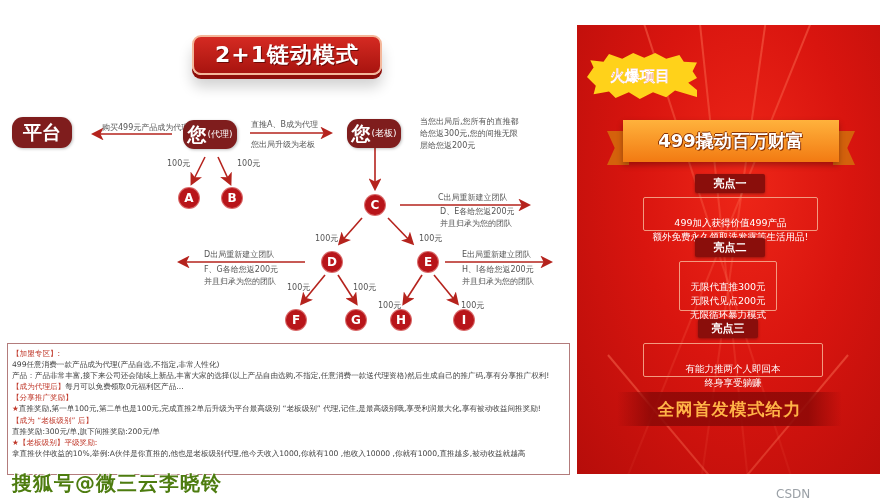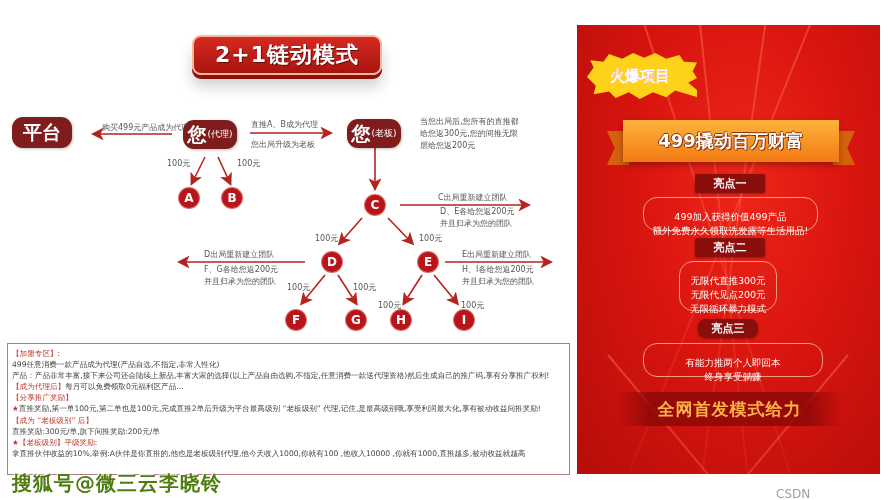--- a/index.html
+++ b/index.html
@@ -102,25 +102,25 @@
   .hl-tag {
     height: 19px; padding: 1px 10px;
     background: #8a0e0b;
     color: #fff; font-size: 11px; font-weight: bold;
     display: flex; align-items: center; justify-content: center;
     border-radius: 2px;
     box-shadow: 0 1px 3px rgba(0,0,0,0.35);
   }
   .hl-box {
     border: 1px solid #f39a80;
-    border-radius: 14px;
+    border-radius: 2px;
     color: #fff; font-size: 9.5px;
     text-align: center;
     line-height: 14px;
-    padding-top: 12px;
+    padding-top: 18px;
   }
   .bottom-banner {
     left: 16px; top: 396px; width: 225px; height: 34px;
     background: linear-gradient(90deg, rgba(140,8,6,0.0), rgba(140,8,6,0.85) 15%, rgba(140,8,6,0.85) 85%, rgba(140,8,6,0.0));
     color: #ffb347; font-size: 17px; font-weight: bold;
     display: flex; align-items: center; justify-content: center;
     letter-spacing: 1px;
   }
   .csdn { left: 776px; top: 487px; font-size: 12px; color: #9aa0a6; }
 </style>
@@ -258,21 +258,21 @@
     <div>额外免费永久领取洗发露等生活用品!</div>
   </div>
 
   <div class="abs hl-tag" style="left:118px;top:213px;width:70px;">亮点二</div>
   <div class="abs hl-box" style="left:102px;top:236px;width:98px;height:50px;">
     <div>无限代直推300元</div>
     <div>无限代见点200元</div>
     <div>无限循环暴力模式</div>
   </div>
 
-  <div class="abs hl-tag" style="left:121px;top:294px;width:60px;border-radius:8px;">亮点三</div>
+  <div class="abs hl-tag" style="left:121px;top:294px;width:60px;">亮点三</div>
   <div class="abs hl-box" style="left:66px;top:318px;width:180px;height:34px;">
     <div>有能力推两个人即回本</div>
     <div>终身享受躺赚</div>
   </div>
 
   <div class="abs bottom-banner" style="left:40px;top:367px;">全网首发模式给力</div>
 </div>
 
 <div class="abs csdn">CSDN @m0_64975777</div>
 

